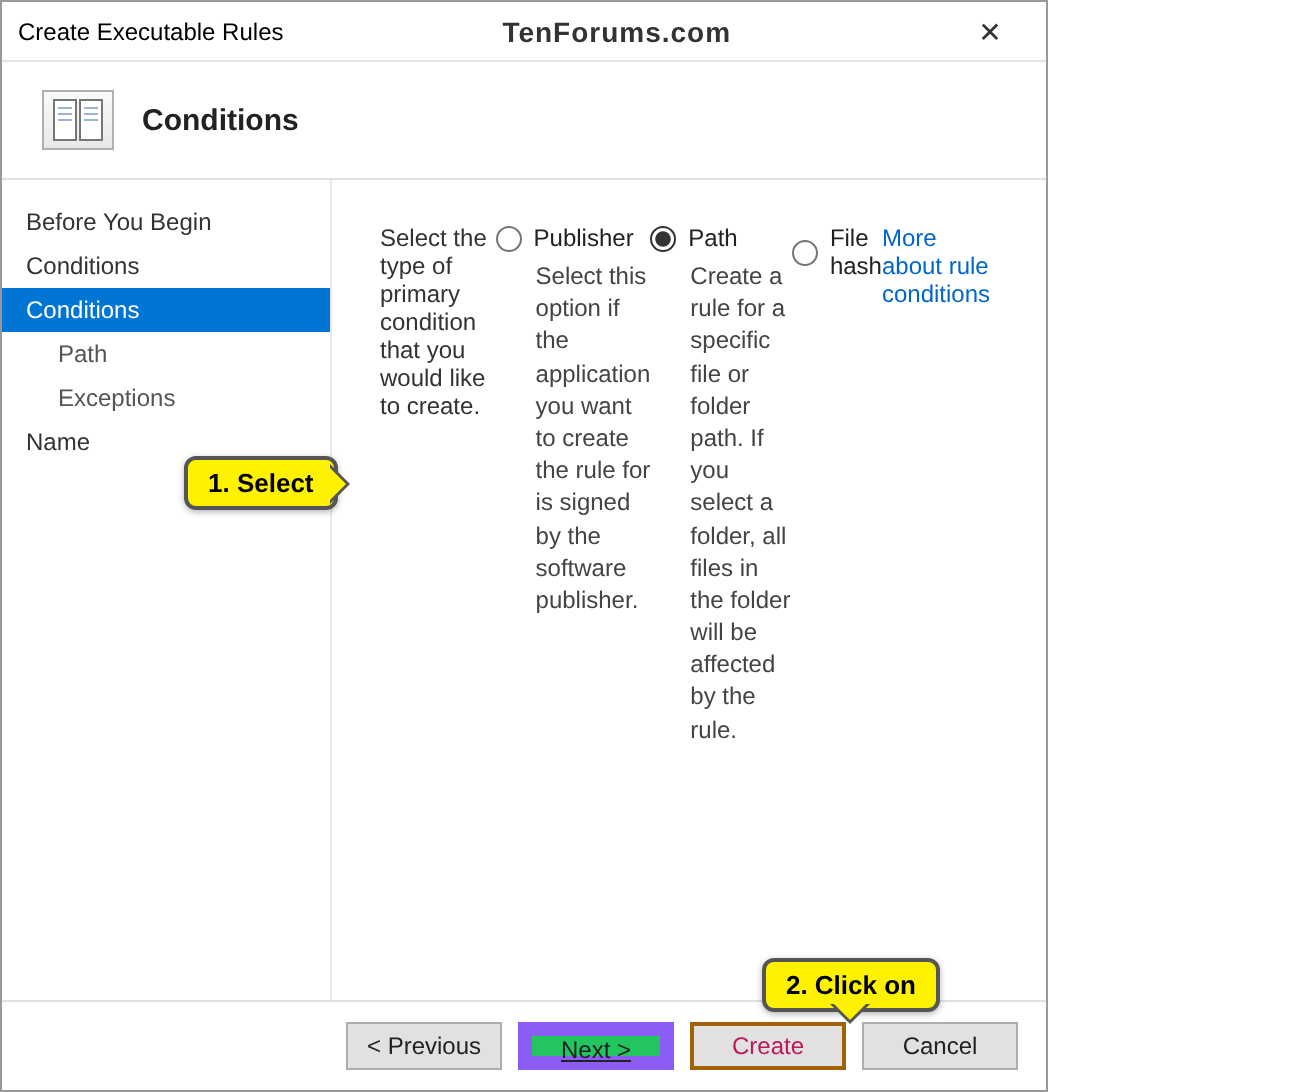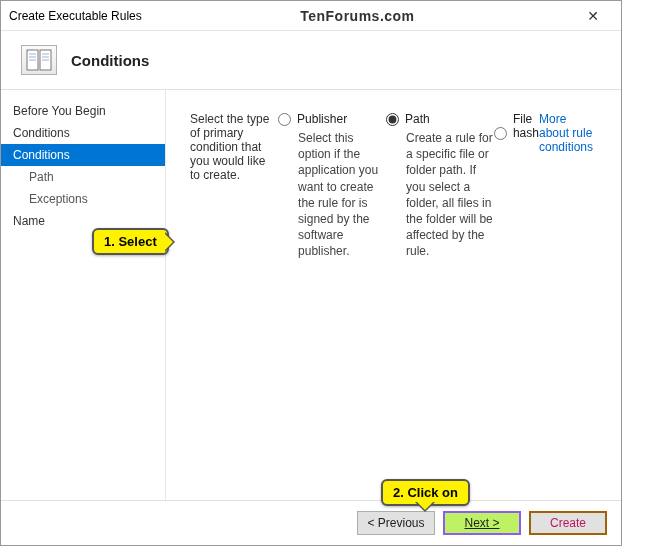--- a/index.html
+++ b/index.html
@@ -1,42 +1,42 @@
 <!DOCTYPE html>
 <html><head>
 <meta charset="utf-8">
 <style>
   * { box-sizing: border-box; margin: 0; padding: 0; font-family: "Segoe UI", Tahoma, sans-serif; }
   html, body { width: 650px; height: 546px; overflow: hidden; }
-  .window { width: 622px; height: 546px; background: #fff; display: flex; flex-direction: column; border: 1px solid #999; }
+  .window { width: 524px; height: 546px; background: #fff; display: flex; flex-direction: column; border: 1px solid #999; }
   .titlebar { background: #fff; color: #000; height: 30px; display: flex; align-items: center; padding: 0 8px; font-size: 12px; border-bottom: 1px solid #e5e5e5; }
   .titlebar .title { flex: 0 0 auto; }
   .titlebar .center { flex: 1; text-align: center; font-weight: 600; color: #333; font-size: 14px; letter-spacing: .5px;}
   .titlebar .close { width: 40px; height: 30px; display: flex; align-items: center; justify-content: center; color: #333; font-size: 14px; }
   .header { display: flex; align-items: center; gap: 14px; padding: 14px 20px 14px 20px; border-bottom: 1px solid #e0e0e0; }
   .header .icon { width: 36px; height: 30px; border: 1px solid #b0b0b0; background: linear-gradient(#fafafa,#e8e8e8); display:flex; align-items:center; justify-content:center; }
   .header .icon svg { display:block; }
   .header h1 { font-size: 15px; font-weight: 600; color: #222; }
   .body { flex: 1; display: flex; min-height: 0; }
   .sidebar { width: 165px; border-right: 1px solid #e8e8e8; padding-top: 10px; font-size: 12px; color: #333; }
   .side-item { padding: 4px 12px; cursor: default; }
   .side-item.indent { padding-left: 28px; color: #555; }
   .side-item.selected { background: #0175d3; color: #fff; }
   .main { flex: 1; padding: 22px 28px 10px 24px; display: flex; flex-direction: row; position: relative; min-width:0;}
   .intro { font-size: 12px; color: #333; margin-bottom: 30px; }
   .option { margin-bottom: 22px; }
-  .opt-head { display: flex; align-items: flex-end; gap: 6px; font-size: 12px; color: #222; }
+  .opt-head { display: flex; align-items: center; gap: 6px; font-size: 12px; color: #222; }
   .opt-head input[type=radio] { width: 13px; height: 13px; accent-color:#333; }
   .opt-desc { font-size: 12px; color: #444; margin-left: 20px; margin-top: 4px; line-height: 1.35; max-width: 400px; }
   .spacer { flex: 1; }
   .more-link { font-size: 12px; color: #0066cc; margin-bottom: 14px; cursor: pointer; }
   .footer { border-top: 1px solid #e0e0e0; padding: 10px 14px; display: flex; justify-content: flex-end; gap: 8px; background:#fff;}
   .btn { min-width: 78px; height: 24px; font-size: 12px; background: #e1e1e1; border: 1px solid #adadad; color: #222; cursor: pointer; }
   .btn:disabled { color: #be185d; background:#e1e1e1; border:2px solid #a16207;}
-  .btn.default { border: 2px solid #8b5cf6; background:#bef264;text-decoration:underline;}
+  .btn.default { border: 7px solid #8b5cf6; background:#22c55e;text-decoration:underline;}
   .callout { position: absolute; background: #fff200; border: 2px solid #555; border-radius: 6px; padding: 4px 10px; font-size: 13px; font-weight: 700; color: #000; box-shadow: 0 1px 3px rgba(0,0,0,.3); white-space:nowrap; z-index:5;}
   .callout-1 { left: 92px; top: 228px; }
   .callout-1::after { content:""; position:absolute; right:-14px; top:50%; transform:translateY(-50%); border:8px solid transparent; border-left-color:#fff200;}
   .callout-1::before { content:""; position:absolute; right:-18px; top:50%; transform:translateY(-50%); border:10px solid transparent; border-left-color:#555;}
   .callout-2 { position:absolute; bottom: 40px; right: 180px; background:#fff200; border:2px solid #555; border-radius:6px; padding:4px 10px; font-size:13px; font-weight:700; box-shadow: 0 1px 3px rgba(0,0,0,.3); z-index:5;}
   .callout-2::after { content:""; position:absolute; left:50%; bottom:-14px; transform:translateX(-50%); border:8px solid transparent; border-top-color:#fff200;}
   .callout-2::before { content:""; position:absolute; left:50%; bottom:-18px; transform:translateX(-50%); border:10px solid transparent; border-top-color:#555;}
   .wrapper-rel { position:relative; width:650px; height:546px;}
 </style>
 </head>
@@ -105,19 +105,20 @@
 
       <div class="spacer"></div>
       <a class="more-link">More about rule conditions</a>
     </div>
   </div>
 
   <div class="footer">
     <button class="btn">&lt; Previous</button>
     <button class="btn default">Next &gt;</button>
     <button class="btn" disabled="">Create</button>
+    <button class="btn">Cancel</button>
   </div>
 
 </div>
 
 <div class="callout callout-1">1. Select</div>
 <div class="callout-2">2. Click on</div>
 </div>
 
 </body></html>

